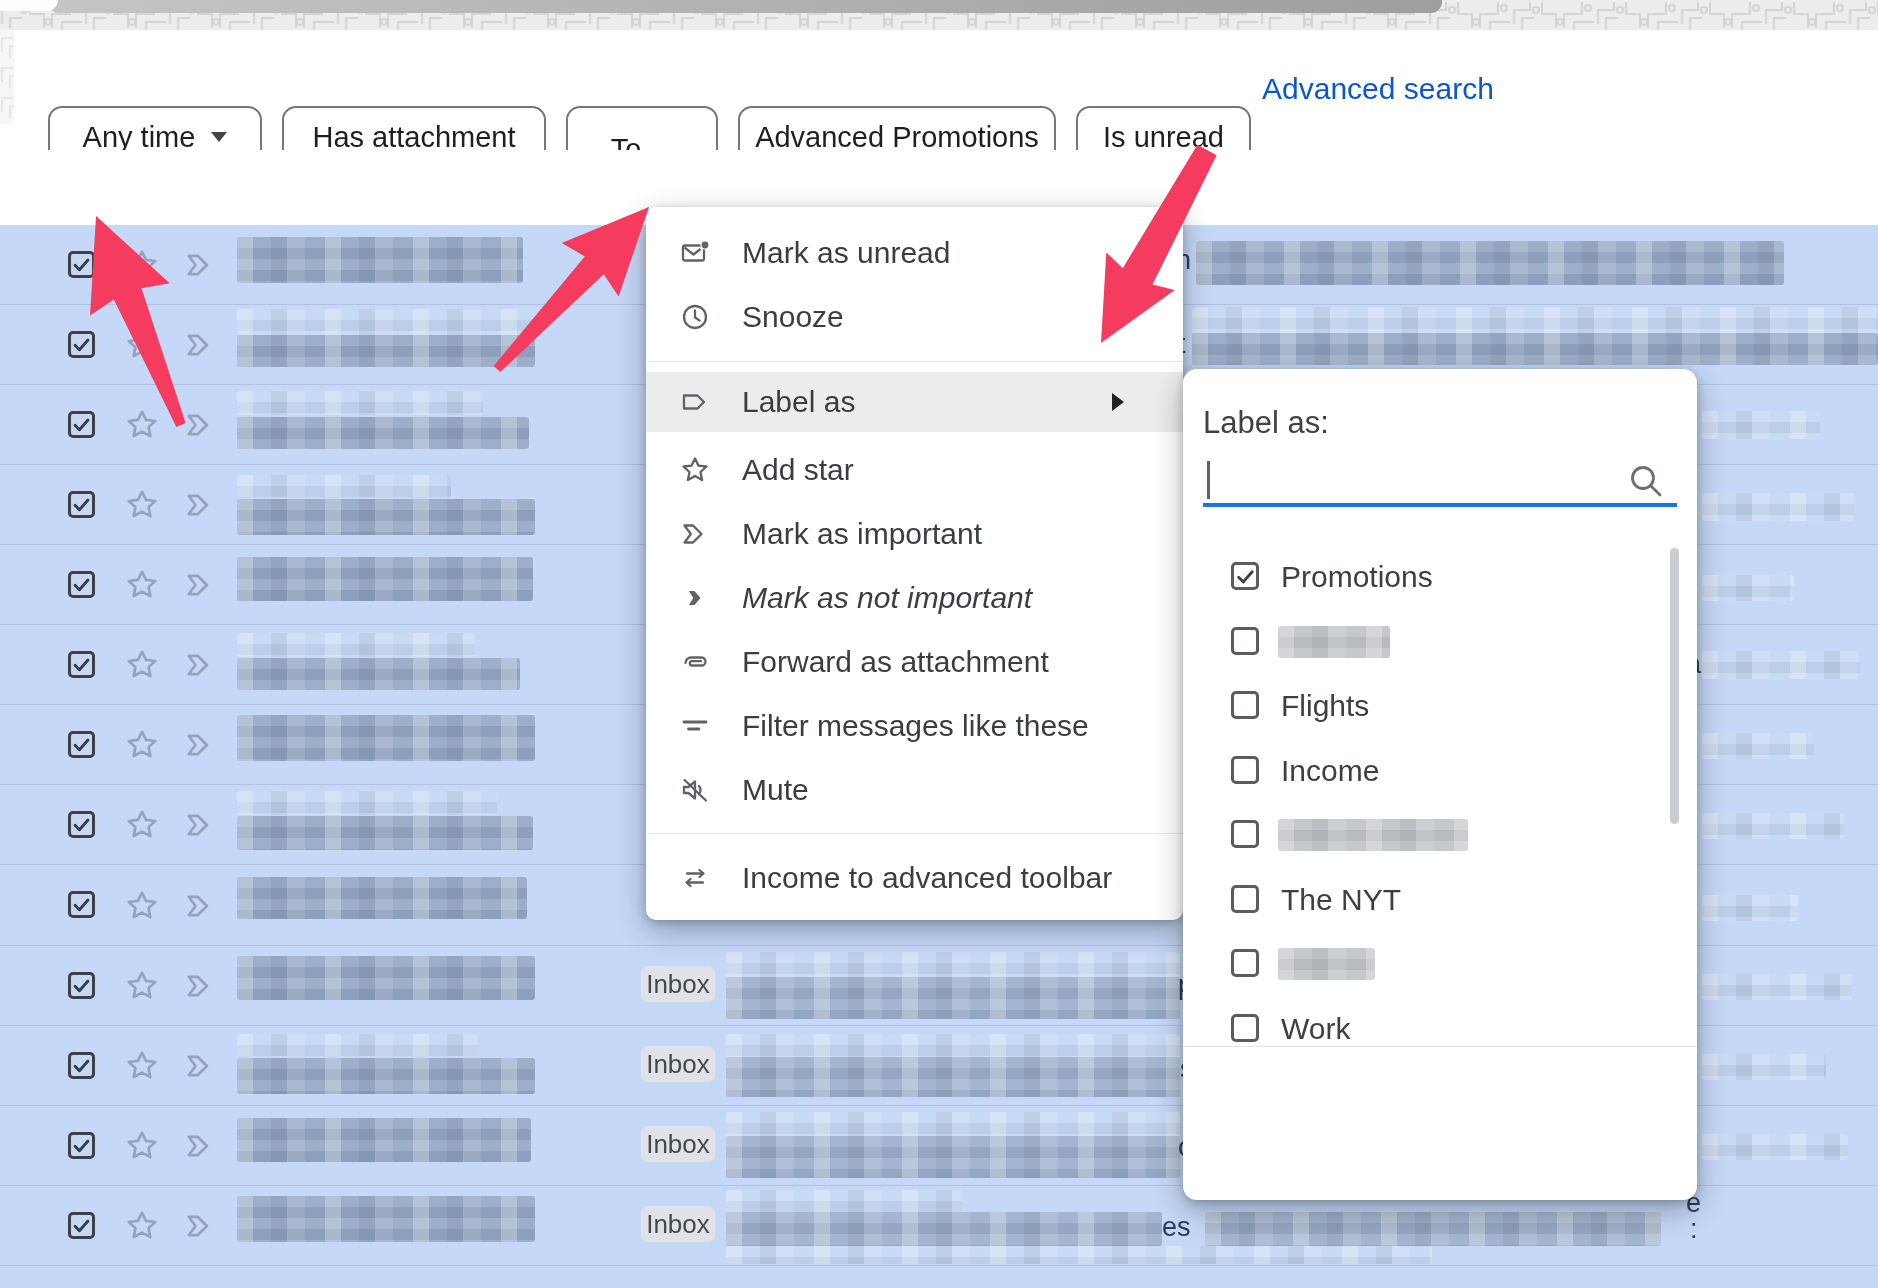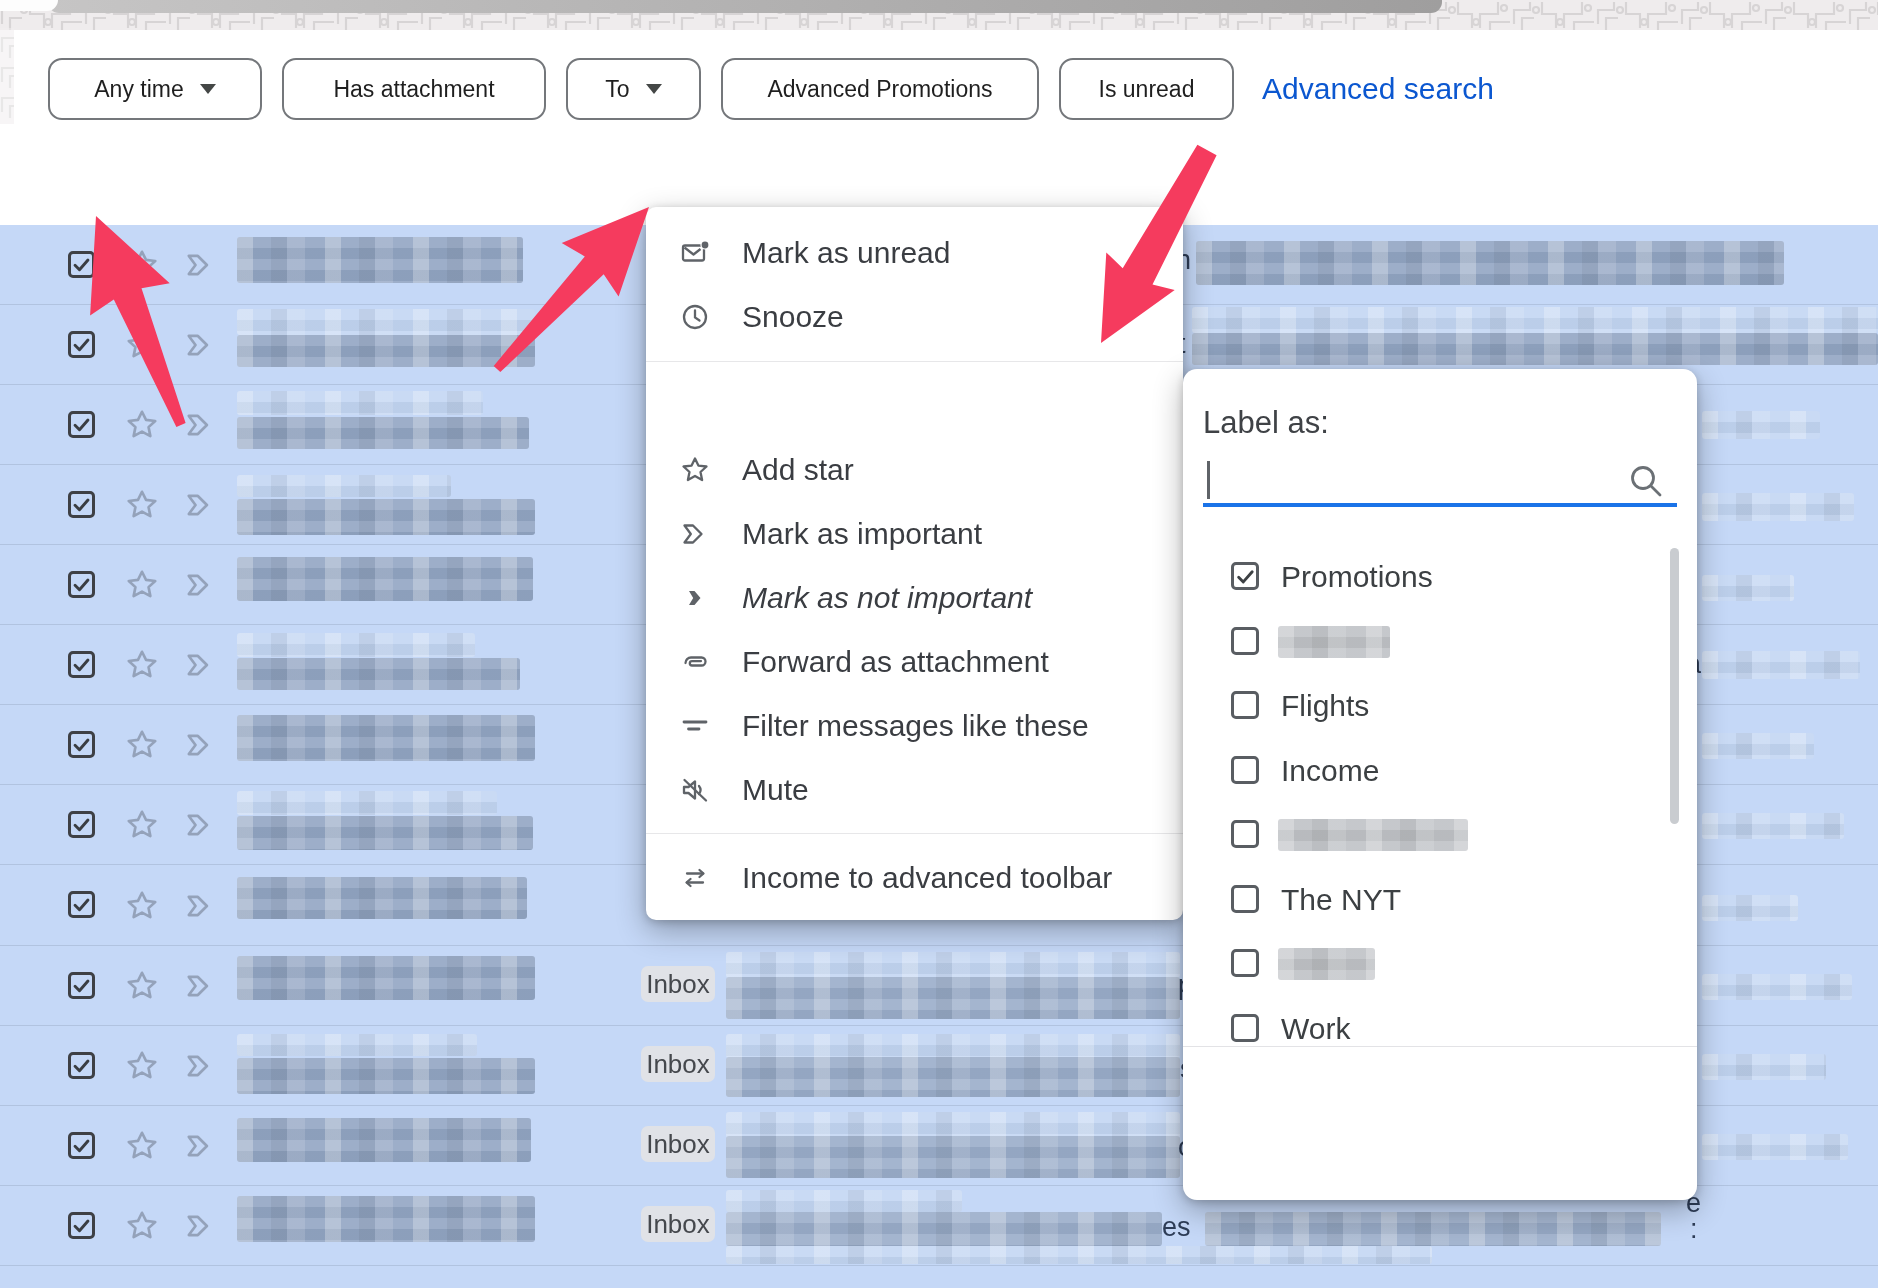--- a/index.html
+++ b/index.html
@@ -10,21 +10,21 @@
   .pattern-band{position:absolute;left:0;top:0;width:1878px;height:30px;}
   .pattern-left{position:absolute;left:0;top:28px;width:14px;height:96px;opacity:.55;}
   .top-gray-bar{position:absolute;left:48px;top:0;width:1394px;height:13px;
                 background:linear-gradient(90deg,#c6c5c5,#9f9e9e);border-radius:0 0 11px 11px;}
   .top-notch{position:absolute;left:0;top:0;width:58px;height:11px;background:#fdfdfd;border-radius:0 0 12px 0;}
 
   
   .chips{position:absolute;left:48px;top:58px;display:flex;gap:20px;}
   .chip{box-sizing:border-box;height:62px;border:2px solid #74777b;border-radius:14px;background:#fff;
         display:inline-flex;align-items:center;justify-content:center;gap:16px;
-        font-size:23px;font-weight:500;color:#1f1f1f;cursor:pointer;}
+        font-size:29px;font-weight:500;color:#1f1f1f;cursor:pointer;margin-top:48px;}
   .caret{width:0;height:0;border-left:8px solid transparent;border-right:8px solid transparent;
          border-top:10px solid #444746;}
   .adv-link{position:absolute;left:1262px;top:72px;font-size:30px;font-weight:500;color:#0b57d0;cursor:pointer;}
 
   
   .toolbar{position:absolute;left:0;top:150px;width:1878px;height:75px;background:#fff;}
   .tb-check{position:absolute;left:68px;top:165px;width:28px;height:28px;box-sizing:border-box;
             border:3px solid #444746;border-radius:5px;background:#fff;cursor:pointer;}
   .tb-caret{position:absolute;left:108px;top:184px;cursor:pointer;}
   .tb-ic{position:absolute;width:34px;height:34px;cursor:pointer;}
@@ -116,21 +116,21 @@
   <div class="top-notch"></div>
 
   <div class="chips" id="chips-row">
       <div class="chip" style="width: 214px;">
         <span>Any time</span>
         <span class="caret"></span>
       </div>
       <div class="chip" style="width: 264px;">
         <span>Has attachment</span>
       </div>
-      <div class="chip" style="width: 135px;">
+      <div class="chip" style="width: 152px; align-items: flex-end;">
         <span>To</span>
         <span class="caret"></span>
       </div>
       <div class="chip" style="width: 318px;">
         <span>Advanced Promotions</span>
       </div>
       <div class="chip" style="width: 175px;">
         <span>Is unread</span>
       </div>
     </div>
@@ -509,20 +509,29 @@
       </div>
       <div class="mi" style="top: 80px;">
         <span class="ic">
           <svg width="30" height="30" viewBox="0 0 30 30" fill="none" stroke="#5f6368" stroke-width="2.3" stroke-linecap="round">
             <circle cx="15" cy="15" r="11"></circle>
             <polyline points="15,8.5 15,15.5 19.5,18.5"></polyline>
           </svg>
         </span>
         <span class="lbl">Snooze</span>
       </div>
+      <div class="mi hl" style="top: 165px;">
+        <span class="ic">
+          <svg width="30" height="30" viewBox="0 0 30 30" fill="none" stroke="#5f6368" stroke-width="2.3" stroke-linejoin="round">
+            <polygon points="4,8.5 17.5,8.5 24,15 17.5,21.5 4,21.5"></polygon>
+          </svg>
+        </span>
+        <span class="lbl">Label as</span>
+        <span class="sub"></span>
+      </div>
       <div class="mi" style="top: 233px;">
         <span class="ic">
           <svg width="30" height="30" viewBox="0 0 30 30" fill="none" stroke="#5f6368" stroke-width="2.3" stroke-linejoin="round">
             <polygon points="15,3.5 18.4,10.6 26.5,11.5 20.5,17 22.1,25 15,20.9 7.9,25 9.5,17 3.5,11.5 11.6,10.6"></polygon>
           </svg>
         </span>
         <span class="lbl">Add star</span>
       </div>
       <div class="mi" style="top: 297px;">
         <span class="ic">

